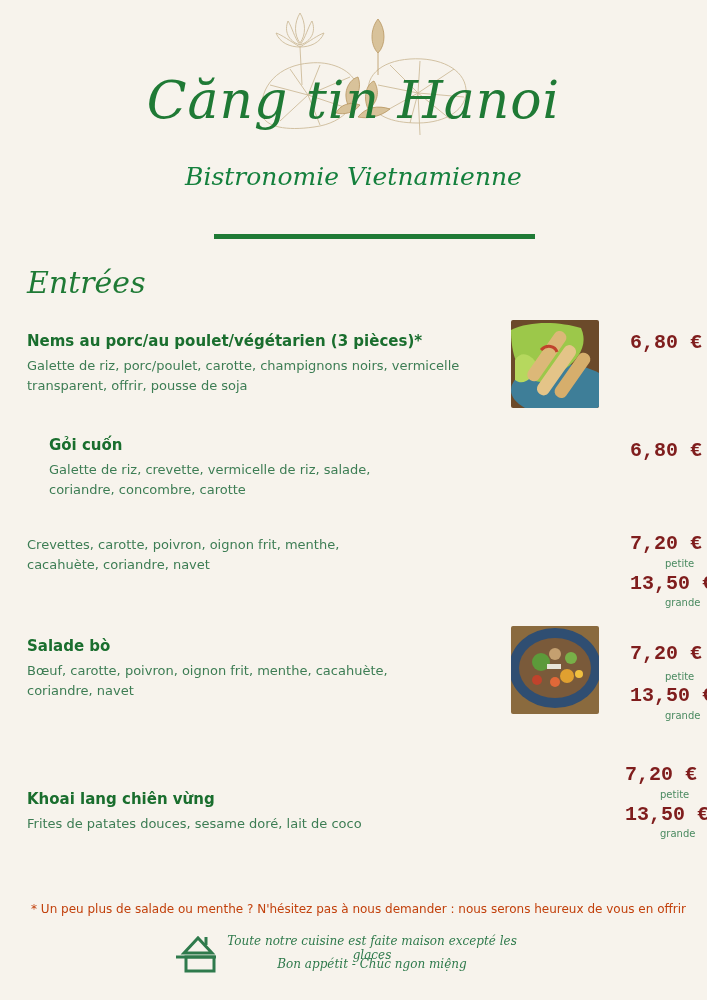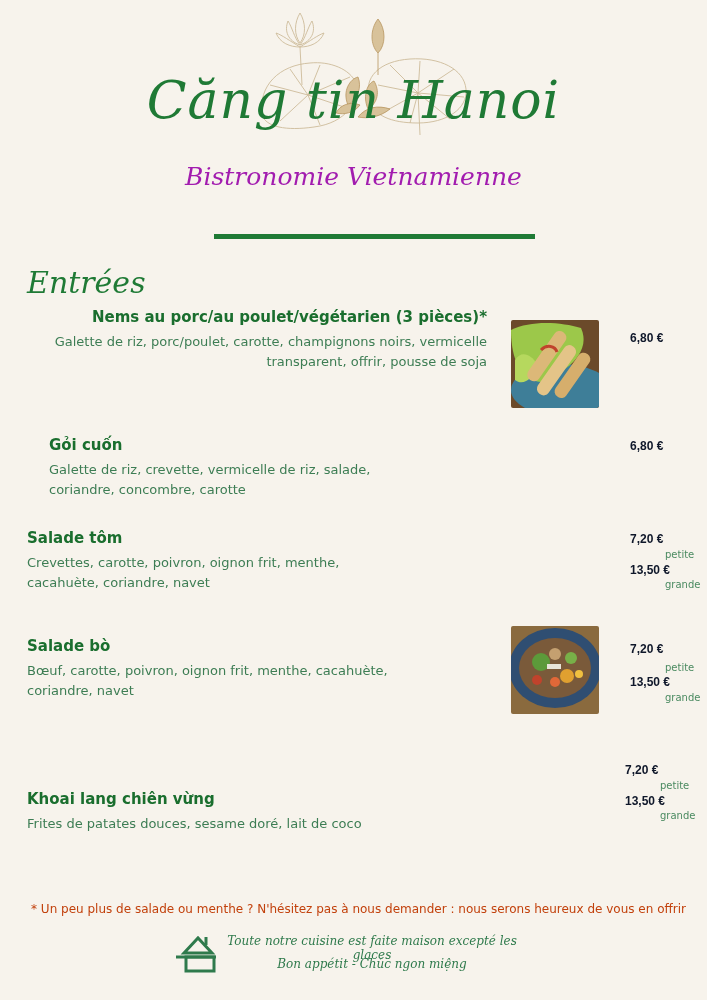--- a/index.html
+++ b/index.html
@@ -25,21 +25,21 @@
       font-size: 52px;
       color: #1f7a35;
       letter-spacing: 1px;
     }
     .subtitle {
       position: absolute; left: 0; width: 707px; top: 162px;
       text-align: center;
       font-family: "DejaVu Serif", serif;
       font-style: italic;
       font-size: 25px;
-      color: #a21caf;
+      color: #15803d;
     }
     .rule {
       position: absolute; left: 214px; top: 234px;
       width: 321px; height: 5px;
       background: #1f7a35;
     }
     .section-title {
       position: absolute; left: 27px; top: 265px;
       font-family: "DejaVu Serif", serif;
       font-style: italic;
@@ -63,24 +63,24 @@
       color: #3d7d54;
     }
     .photo {
       position: absolute;
       width: 88px; height: 88px;
       border-radius: 2px;
       overflow: hidden;
     }
     .price-block { position: absolute; }
     .price {
-      font-family: Liberation Sans, sans-serif;
+      font-family: Liberation Mono, monospace;
       font-weight: bold;
-      font-size: 12px;
-      color: #0f172a;
+      font-size: 20px;
+      color: #7f1d1d;
       white-space: nowrap;
     }
     .size {
       font-family: "DejaVu Sans", sans-serif;
       font-size: 10px;
       color: #4a8a60;
       line-height: 14px;
       margin-left: 35px;
     }
     .footnote {
@@ -135,21 +135,21 @@
     <path d="M108 112 C116 102 128 100 140 104 C130 112 118 114 108 112Z"></path>
   </g>
 </svg>
 
 <div class="title">Căng tin Hanoi</div>
 <div class="subtitle">Bistronomie Vietnamienne</div>
 <div class="rule"></div>
 
 <div class="section-title">Entrées</div>
 
-<div class="item" style="top:308px; width:460px;text-align:right;">
+<div class="item" style="top:332px; width:460px;">
   <div class="item-name">Nems au porc/au poulet/végétarien (3 pièces)*</div>
   <div class="item-desc">Galette de riz, porc/poulet, carotte, champignons noirs, vermicelle transparent, offrir, pousse de soja</div>
 </div>
 <div class="photo" style="left:511px; top:320px;">
   <svg width="88" height="88" viewBox="0 0 88 88">
     <rect width="88" height="88" fill="#6b4a2a"></rect>
     <ellipse cx="50" cy="70" rx="50" ry="26" fill="#3e7e98"></ellipse>
     <path d="M0 10 C20 0 50 2 70 8 C80 30 60 50 30 62 C10 60 0 40 0 10Z" fill="#9cc84a"></path>
     <path d="M4 40 C10 30 20 34 26 44 C22 60 12 66 4 60Z" fill="#b6d85e"></path>
     <g transform="rotate(-55 44 48)">
@@ -166,21 +166,20 @@
 
 <div class="item" style="top:436px; width:460px;margin-left:22px;">
   <div class="item-name">Gỏi cuốn</div>
   <div class="item-desc" style="width:360px;">Galette de riz, crevette, vermicelle de riz, salade, coriandre, concombre, carotte</div>
 </div>
 <div class="price-block" style="left:630px; top:439px;">
   <div class="price">6,80 €</div>
 </div>
 
 <div class="item" style="top:529px; width:460px;">
-  <div class="item-name">Salade tôm</div>
   <div class="item-desc" style="width:340px;">Crevettes, carotte, poivron, oignon frit, menthe, cacahuète, coriandre, navet</div>
 </div>
 <div class="price-block" style="left:630px; top:532px;">
   <div class="price">7,20 €</div>
   <div class="size" style="margin-top:2px;">petite</div>
   <div class="price" style="margin-top:1px;">13,50 €</div>
   <div class="size" style="margin-top:1px;">grande</div>
 </div>
 
 <div class="item" style="top:637px; width:460px;">

